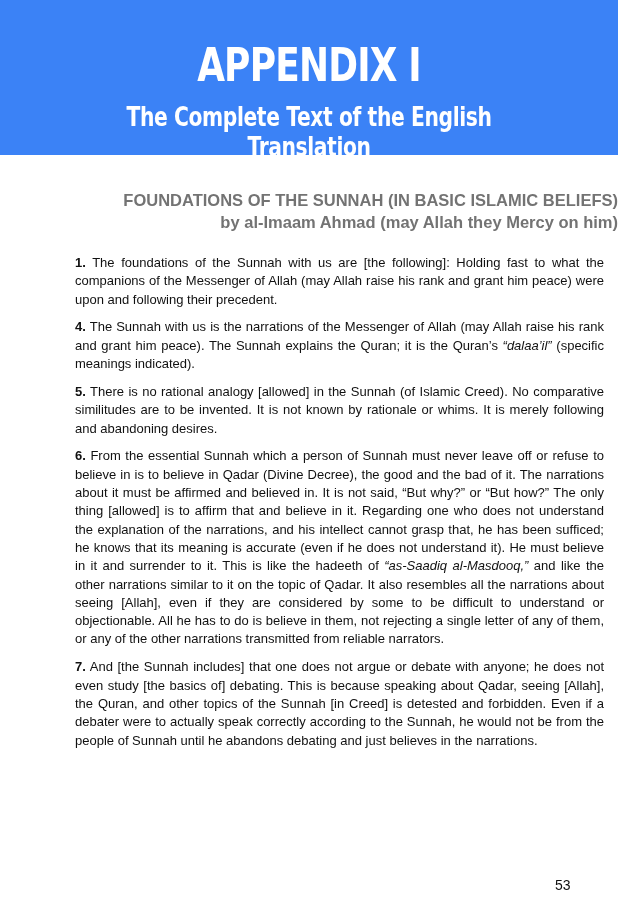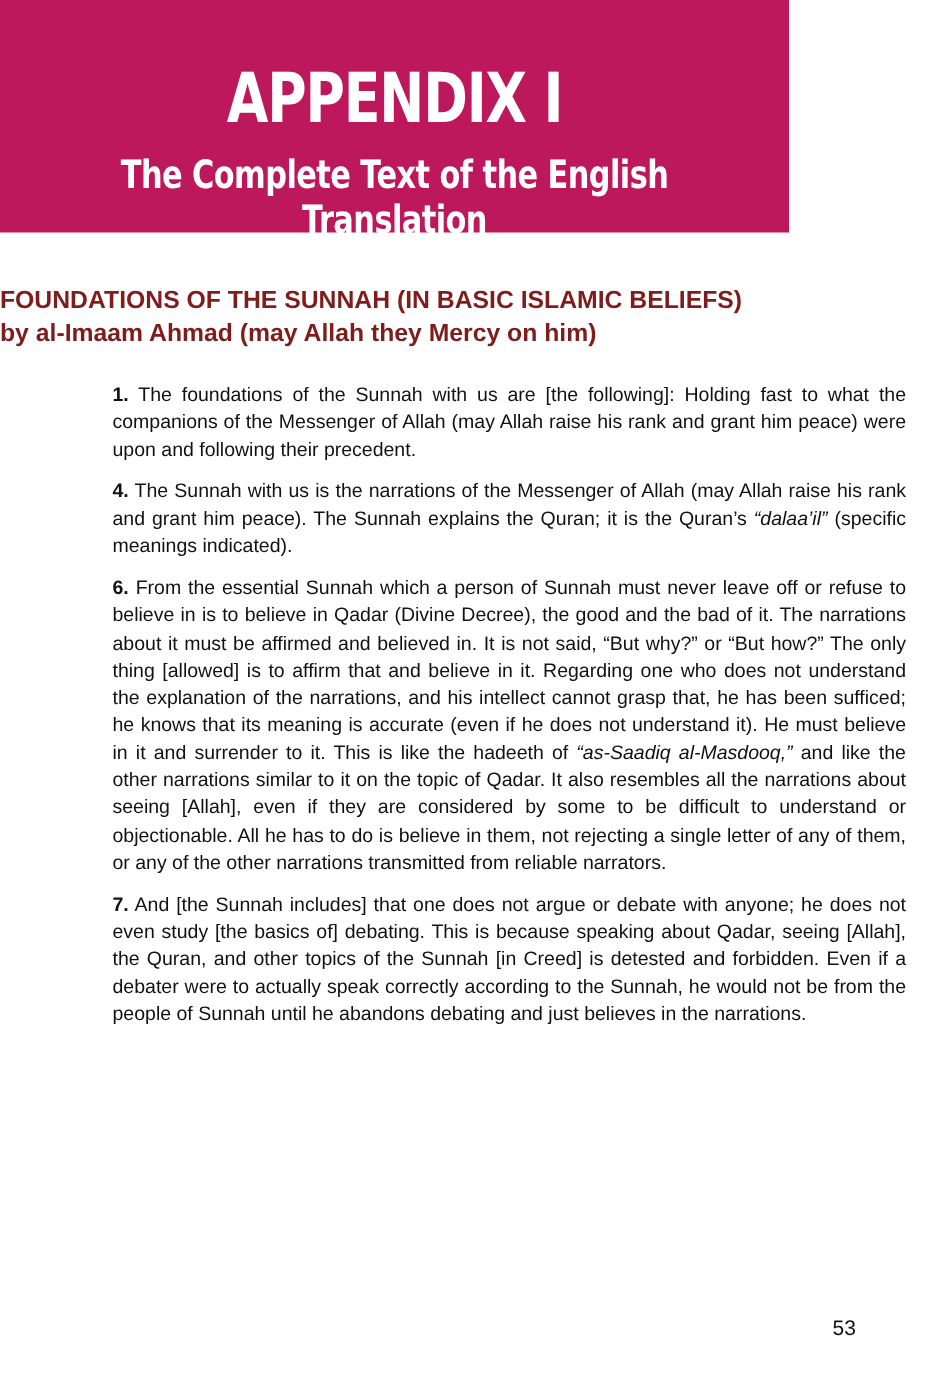--- a/index.html
+++ b/index.html
@@ -1,38 +1,38 @@
 <!DOCTYPE html>
 <html><head>
 <meta charset="utf-8">
 <style>
   html, body { margin: 0; padding: 0; }
   body {
     width: 618px; height: 917px; background: #ffffff; position: relative; overflow: hidden;
     font-family: "Liberation Sans", sans-serif; color: #000;
   }
   .banner {
-    position: absolute; left: 0; top: 0; width: 526px; height: 155px; background: #be185d;
+    position: absolute; left: 0; top: 0; width: 618px; height: 155px; background: #3b82f6;
     text-align: center; color: #fff;
   }
   .banner-title {
     position: absolute; left: 0; right: 0; top: 40px;
     font-family: "DejaVu Sans", sans-serif; font-weight: bold;
     font-size: 46px; line-height: 50px; letter-spacing: -1px;
     transform: scaleX(0.78); transform-origin: center;
   }
   .banner-subtitle {
     position: absolute; left: 0; right: 0; top: 102px;
     font-family: "DejaVu Sans", sans-serif; font-weight: bold;
     font-size: 26px; line-height: 30px; letter-spacing: -0.5px;
     transform: scaleX(0.78); transform-origin: center;
   }
   .heading {
-    position: absolute; left: 0; right: 0; top: 189px; text-align: left;
-    font-weight: bold; font-size: 16.5px; line-height: 22px; color: #7f1d1d;
+    position: absolute; left: 0; right: 0; top: 189px; text-align: right;
+    font-weight: bold; font-size: 16.5px; line-height: 22px; color: #737373;
   }
   .content {
     position: absolute; left: 47px; top: 254px; width: 529px;
     font-size: 13px; line-height: 18.3px; text-align: justify; color: #111; margin-left: 28px;
   }
   .para { margin: 0 0 9.6px 0; }
   .num { font-weight: bold; }
   .page-number {
     position: absolute; left: 555px; top: 877px; font-size: 14px; color: #111;
   }
@@ -46,17 +46,18 @@
 </div>
 
 <div class="heading">
   <div>FOUNDATIONS OF THE SUNNAH (IN BASIC ISLAMIC BELIEFS)</div>
   <div>by al-Imaam Ahmad (may Allah they Mercy on him)</div>
 </div>
 
 <div class="content">
   <p class="para"><span class="num">1.</span><span class="segs"><span> The foundations of the Sunnah with us are [the following]: Holding fast to what the companions of the Messenger of Allah (may Allah raise his rank and grant him peace) were upon and following their precedent.</span></span></p>
   <p class="para"><span class="num">4.</span><span class="segs"><span> The Sunnah with us is the narrations of the Messenger of Allah (may Allah raise his rank and grant him peace). The Sunnah explains the Quran; it is the Quran’s </span><em>“dalaa’il”</em><span> (specific meanings indicated).</span></span></p>
+  <p class="para"><span class="num">5.</span><span class="segs"><span> There is no rational analogy [allowed] in the Sunnah (of Islamic Creed). No comparative similitudes are to be invented. It is not known by rationale or whims. It is merely following and abandoning desires.</span></span></p>
   <p class="para"><span class="num">6.</span><span class="segs"><span> From the essential Sunnah which a person of Sunnah must never leave off or refuse to believe in is to believe in Qadar (Divine Decree), the good and the bad of it. The narrations about it must be affirmed and believed in. It is not said, “But why?” or “But how?” The only thing [allowed] is to affirm that and believe in it. Regarding one who does not understand the explanation of the narrations, and his intellect cannot grasp that, he has been sufficed; he knows that its meaning is accurate (even if he does not understand it). He must believe in it and surrender to it. This is like the hadeeth of </span><em>“as-Saadiq al-Masdooq,”</em><span> and like the other narrations similar to it on the topic of Qadar. It also resembles all the narrations about seeing [Allah], even if they are considered by some to be difficult to understand or objectionable. All he has to do is believe in them, not rejecting a single letter of any of them, or any of the other narrations transmitted from reliable narrators.</span></span></p>
   <p class="para"><span class="num">7.</span><span class="segs"><span> And [the Sunnah includes] that one does not argue or debate with anyone; he does not even study [the basics of] debating. This is because speaking about Qadar, seeing [Allah], the Quran, and other topics of the Sunnah [in Creed] is detested and forbidden. Even if a debater were to actually speak correctly according to the Sunnah, he would not be from the people of Sunnah until he abandons debating and just believes in the narrations.</span></span></p>
 </div>
 
 <div class="page-number">53</div>
 
 </body></html>

